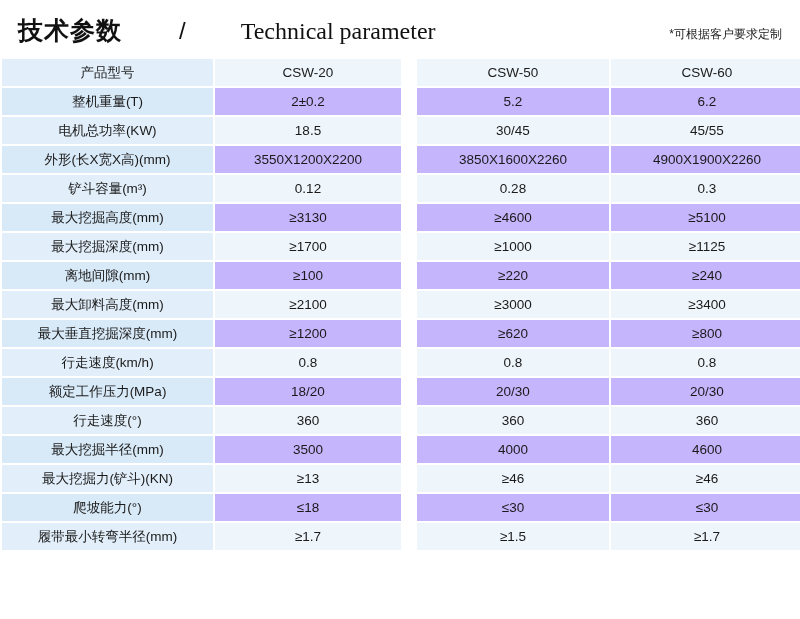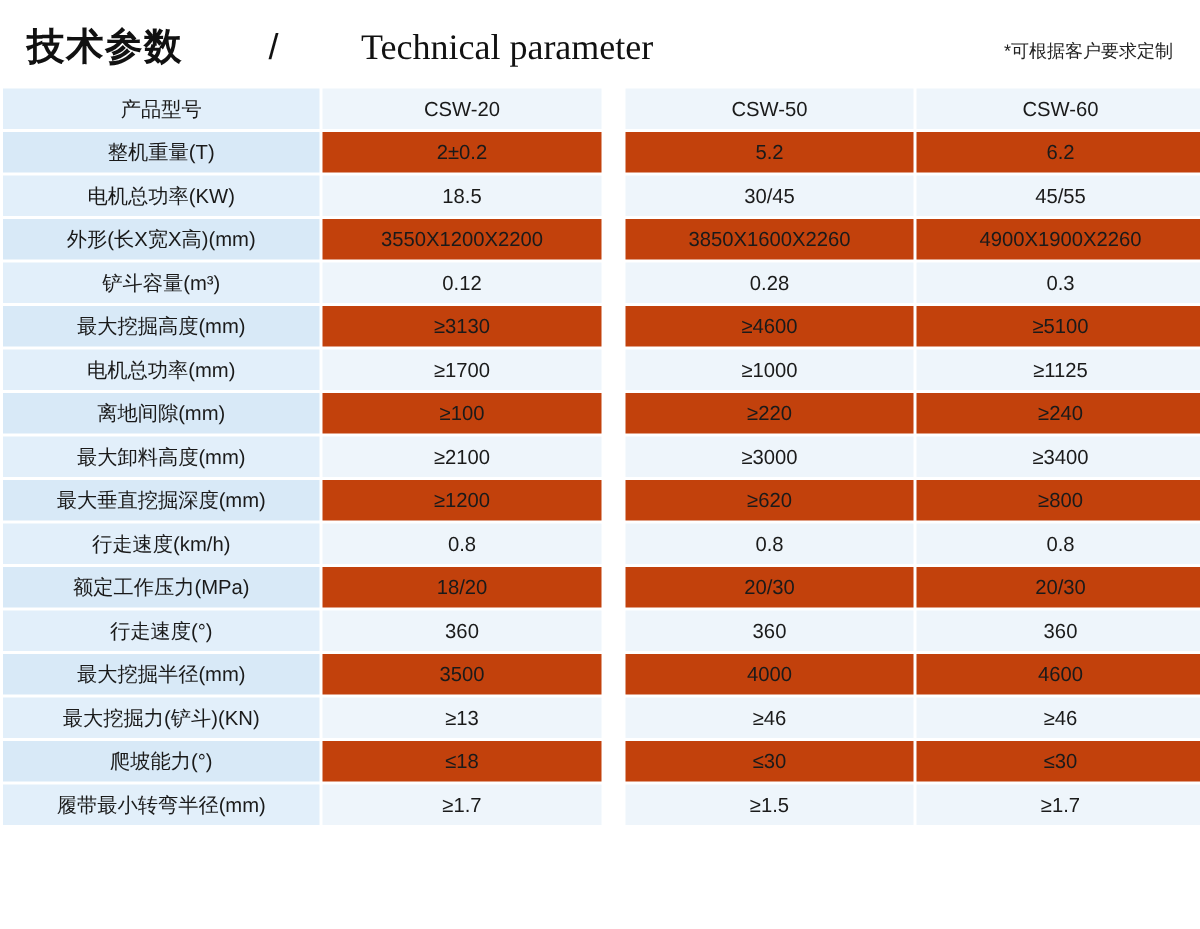--- a/index.html
+++ b/index.html
@@ -82,21 +82,21 @@
   td.val {
     background: #eef5fb;
   }
   td.val.c20 { width: 182px; }
   td.val.c50 { width: 188px; }
   td.val.c60 { width: 188px; }
   tr.alt td.label {
     background: #d8e9f7;
   }
   tr.alt td.val {
-    background: #c2410c;
+    background: #c4b5fd;
   }
   .gap-col {
     width: 8px;
     background: #ffffff !important;
     padding: 0;
   }
 </style>
 </head>
 <body>
 
@@ -155,21 +155,21 @@
 
       <tr class="alt">
         <td class="label">最大挖掘高度(mm)</td>
         <td class="val c20">≥3130</td>
         <td class="gap-col"></td>
         <td class="val c50">≥4600</td>
         <td class="val c60">≥5100</td>
       </tr>
 
       <tr>
-        <td class="label">电机总功率(mm)</td>
+        <td class="label">最大挖掘深度(mm)</td>
         <td class="val c20">≥1700</td>
         <td class="gap-col"></td>
         <td class="val c50">≥1000</td>
         <td class="val c60">≥1125</td>
       </tr>
 
       <tr class="alt">
         <td class="label">离地间隙(mm)</td>
         <td class="val c20">≥100</td>
         <td class="gap-col"></td>

